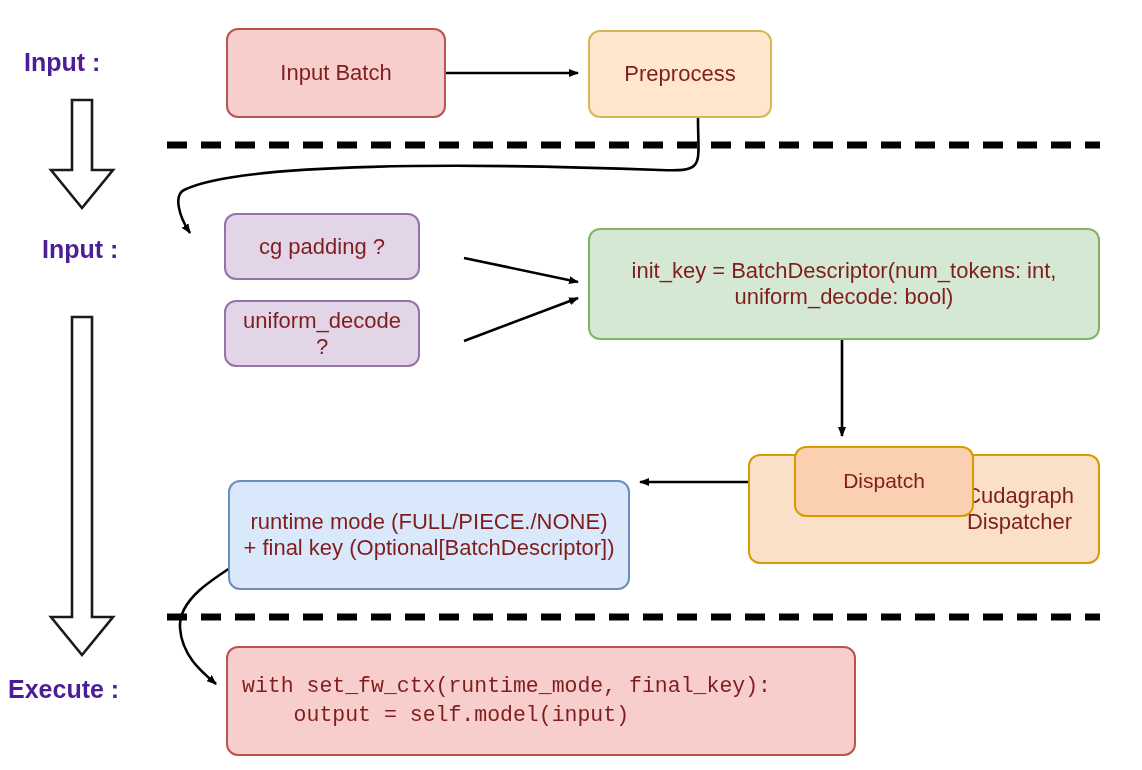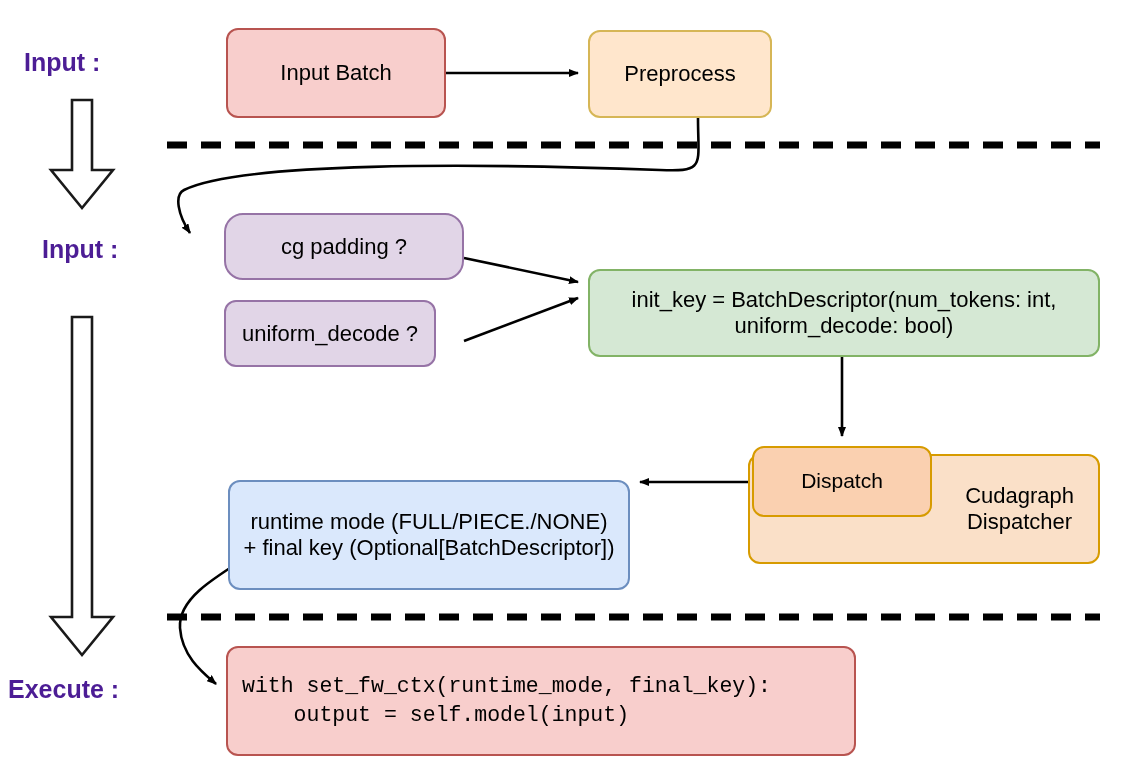--- a/index.html
+++ b/index.html
@@ -31,21 +31,21 @@
     display: flex;
     align-items: center;
     justify-content: center;
     text-align: center;
     border-style: solid;
     border-width: 2px;
     border-radius: 12px;
     font-family: "Liberation Sans", sans-serif;
     font-size: 22px;
     line-height: 1.18;
-    color: #000000;
+    color: #7f1d1d;
     padding: 2px 8px;
   }
   .node.code {
     font-family: "Liberation Mono", monospace;
     font-size: 21.5px;
     justify-content: flex-start;
     text-align: left;
     white-space: pre;
     padding-left: 14px;
     line-height: 1.35;
@@ -55,21 +55,21 @@
     left: 0;
     top: 0;
     width: 1142px;
     height: 770px;
     overflow: visible;
     pointer-events: none;
   }
   svg.layer.under { z-index: 1; }
   svg.layer.over  { z-index: 5; }
   .node { z-index: 3; }
-  .node.inner { z-index: 4; }
+  .node.inner { z-index: 4; margin-left: 42px; }
   .stage-label { z-index: 6; }
 </style>
 </head>
 <body>
 
 <div id="canvas">
 
   <svg class="layer under" viewBox="0 0 1142 770" xmlns="http://www.w3.org/2000/svg">
     <defs>
       <marker id="arrowhead" markerWidth="10" markerHeight="8" refX="9" refY="4" orient="auto" markerUnits="userSpaceOnUse">
@@ -118,28 +118,28 @@
   <div class="stage-label" style="left:24px; top:48px;">Input :</div>
   <div class="stage-label" style="left:42px; top:235px;">Input :</div>
   <div class="stage-label" style="left:8px; top:675px;">Execute :</div>
 
   <div class="node" style="left:226px; top:28px; width:220px; height:90px;
               background:#f8cecc; border-color:#b85450;">Input Batch</div>
 
   <div class="node" style="left:588px; top:30px; width:184px; height:88px;
               background:#ffe6cc; border-color:#d6b656;">Preprocess</div>
 
-  <div class="node" style="left:224px; top:213px; width:240px; height:67px;
-              background:#e1d5e7; border-color:#9673a6;border-radius:19px;">cg padding ?</div>
+  <div class="node" style="left:224px; top:213px; width:196px; height:67px;
+              background:#e1d5e7; border-color:#9673a6;">cg padding ?</div>
 
-  <div class="node" style="left:224px; top:300px; width:212px; height:67px;
+  <div class="node" style="left:224px; top:300px; width:196px; height:67px;
               background:#e1d5e7; border-color:#9673a6;">uniform_decode ?</div>
 
-  <div class="node" style="left:588px; top:228px; width:512px; height:88px;
-              background:#d5e8d4; border-color:#82b366; white-space:pre-line;margin-top:41px;">init_key = BatchDescriptor(num_tokens: int,
+  <div class="node" style="left:588px; top:228px; width:512px; height:112px;
+              background:#d5e8d4; border-color:#82b366; white-space:pre-line;">init_key = BatchDescriptor(num_tokens: int,
 uniform_decode: bool)</div>
 
   <div class="node" style="left:228px; top:444px; width:402px; height:110px;
               background:#dae8fc; border-color:#6c8ebf; white-space:pre-line;margin-top:36px;">runtime mode (FULL/PIECE./NONE)
 + final key (Optional[BatchDescriptor])</div>
 
   <div class="node" style="left:748px; top:443px; width:352px; height:110px;
               background:#fae0c8; border-color:#d79b00;
               white-space:pre-line; justify-content:flex-end; padding-right:24px;margin-top:11px;">Cudagraph
 Dispatcher</div>

